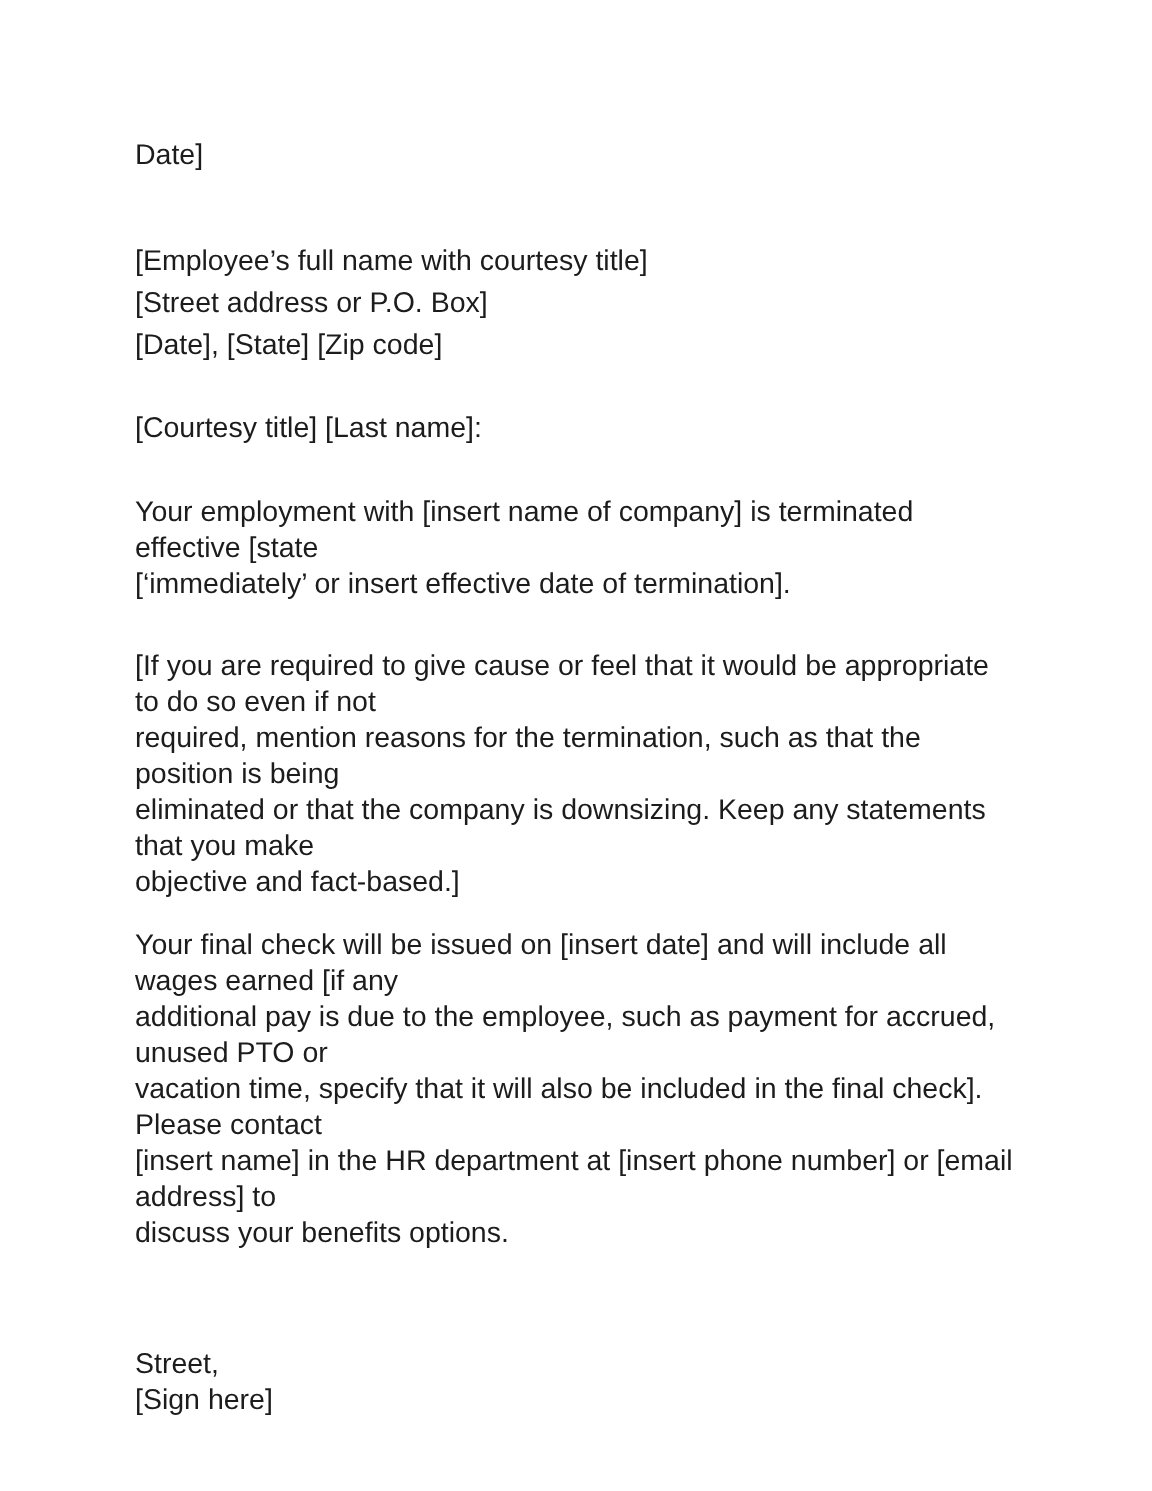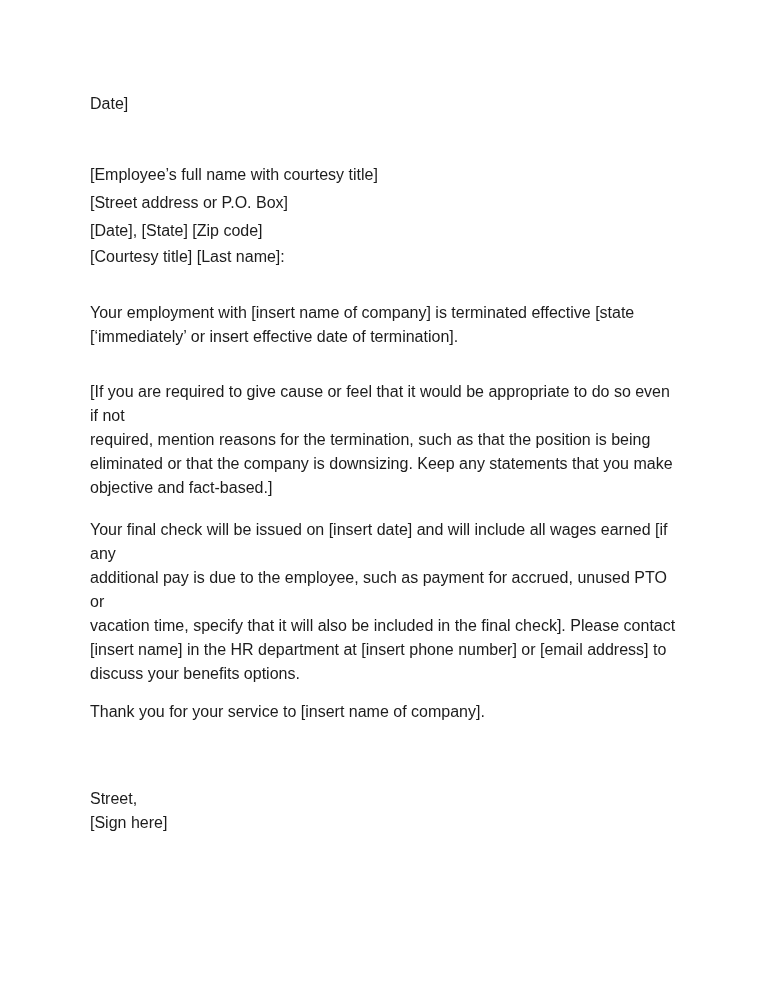--- a/index.html
+++ b/index.html
@@ -5,31 +5,31 @@
   * { margin: 0; padding: 0; box-sizing: border-box; }
   html, body { background: #ffffff; }
   .page {
     position: relative;
     width: 768px;
     height: 994px;
     margin: 0 auto;
     background: #ffffff;
     color: #1c1c1c;
     font-family: "Liberation Sans", "DejaVu Sans", sans-serif;
-    font-size: 16px;
+    font-size: 19px;
     line-height: 24px;
     padding: 0 90px 0 90px;
     overflow: hidden;
   }
   .line { white-space: pre-line; }
   .para { white-space: pre-line; }
   .date-line      { margin-top: 92px; }
   .recipient-block{ margin-top: 45px; }
   .recipient-block .line { line-height: 28px; }
-  .salutation     { }
+  .salutation     { margin-top: 29px; }
   .para-termination { margin-top: 32px; }
   .para-cause       { margin-top: 31px; }
   .para-final-check { margin-top: 18px; }
   .para-thanks      { margin-top: 14px; }
   .closing        { margin-top: 63px; }
   .sign-here      { }
   .name-title     { margin-top: 35px; }
 </style>
 </head>
 <body>
@@ -53,20 +53,19 @@
 required, mention reasons for the termination, such as that the position is being
 eliminated or that the company is downsizing. Keep any statements that you make
 objective and fact-based.]</div>
 
   <div class="para para-final-check">Your final check will be issued on [insert date] and will include all wages earned [if any
 additional pay is due to the employee, such as payment for accrued, unused PTO or
 vacation time, specify that it will also be included in the final check]. Please contact
 [insert name] in the HR department at [insert phone number] or [email address] to
 discuss your benefits options.</div>
 
-  <div class="para para-thanks">Thank you for your service to [insert name of company].</div>
 
   <div class="line closing">Street,</div>
 
   <div class="line sign-here">[Sign here]</div>
 
 
 </div>
 
 </body></html>

